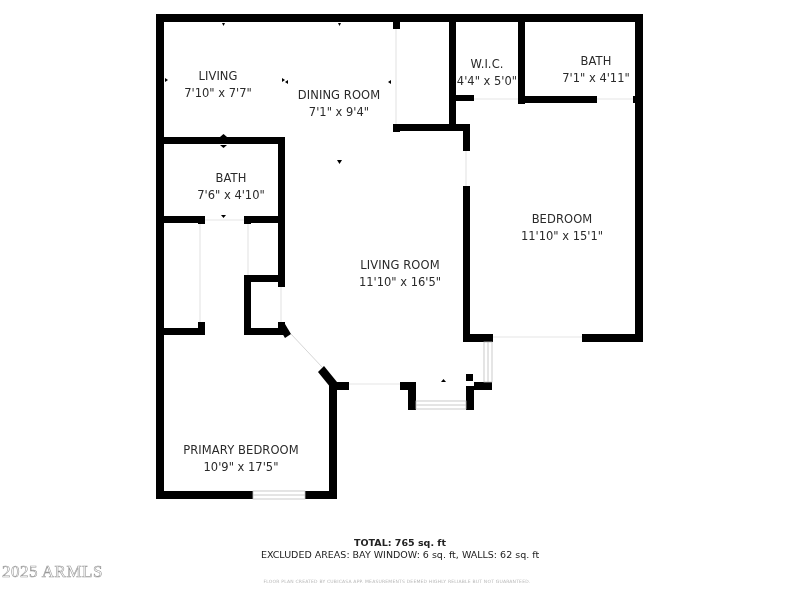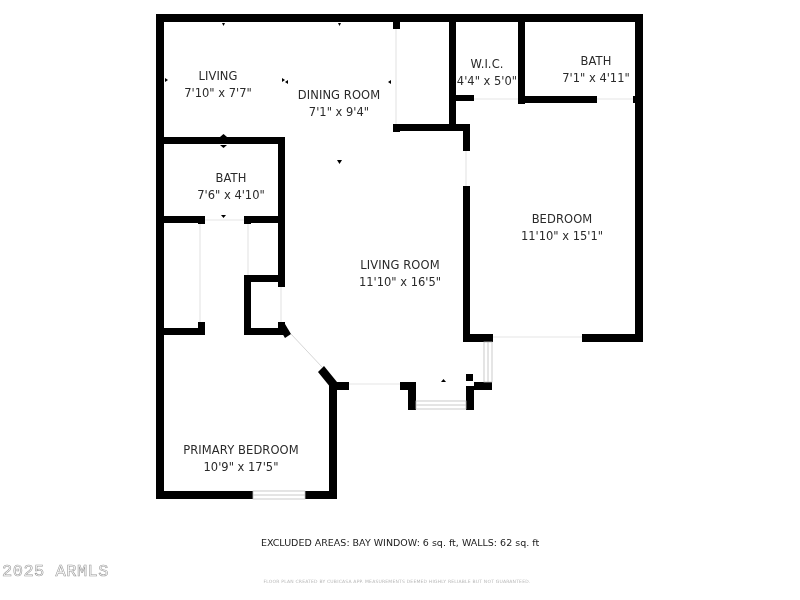--- a/index.html
+++ b/index.html
@@ -4,21 +4,21 @@
   <style>
     html, body { margin: 0; padding: 0; background: #ffffff; }
     body { width: 800px; height: 600px; position: relative; overflow: hidden; font-family: "DejaVu Sans", sans-serif; }
     #plan { position: absolute; left: 0; top: 0; width: 800px; height: 600px; }
     .room-label { position: absolute; text-align: center; color: #2a2a2a; font-size: 11.5px; line-height: 17px; white-space: nowrap; transform: translateX(-50%); font-family: "DejaVu Sans", sans-serif; }
     .room-name { display: block; letter-spacing: 0.1px; }
     .room-dim { display: block; }
     .summary { position: absolute; left: 400px; top: 537px; transform: translateX(-50%); text-align: center; color: #222; font-size: 9.5px; line-height: 11.5px; white-space: nowrap; }
     .summary .total { font-weight: bold; font-size: 9.5px; }
     .disclaimer { position: absolute; left: 397px; top: 579px; transform: translateX(-50%); font-size: 4.5px; color: #b8b8b8; white-space: nowrap; letter-spacing: 0.2px; }
-    .watermark { position: absolute; left: 2px; top: 562px; font-size: 17px; color: #ffffff; -webkit-text-stroke: 0.6px #9a9a9a; letter-spacing: 0.5px; white-space: nowrap; font-family: Liberation Mono, monospace; font-weight: 300; }
+    .watermark { position: absolute; left: 2px; top: 562px; font-size: 17px; color: #ffffff; -webkit-text-stroke: 0.6px #9a9a9a; letter-spacing: 0.5px; white-space: nowrap; font-family: Liberation Serif, serif; font-weight: 300; }
   </style>
 </head>
 <body>
 
 <svg id="plan" viewBox="0 0 800 600" xmlns="http://www.w3.org/2000/svg">
   <g fill="#000">
 
     <rect x="156" y="14" width="487" height="8"></rect>
 
     <rect x="156" y="14" width="8" height="485"></rect>
@@ -140,16 +140,17 @@
 <div class="room-label" style="left:400px; top:257px;">
   <span class="room-name">LIVING ROOM</span>
   <span class="room-dim">11'10" x 16'5"</span>
 </div>
 <div class="room-label" style="left:241px; top:395px;margin-top:47px;">
   <span class="room-name">PRIMARY BEDROOM</span>
   <span class="room-dim">10'9" x 17'5"</span>
 </div>
 
 <div class="summary">
+  <div class="total">TOTAL: 765 sq. ft</div>
   <div>EXCLUDED AREAS: BAY WINDOW: 6 sq. ft, WALLS: 62 sq. ft</div>
 </div>
 <div class="disclaimer">FLOOR PLAN CREATED BY CUBICASA APP. MEASUREMENTS DEEMED HIGHLY RELIABLE BUT NOT GUARANTEED.</div>
 <div class="watermark">2025 ARMLS</div>
 
 </body></html>

